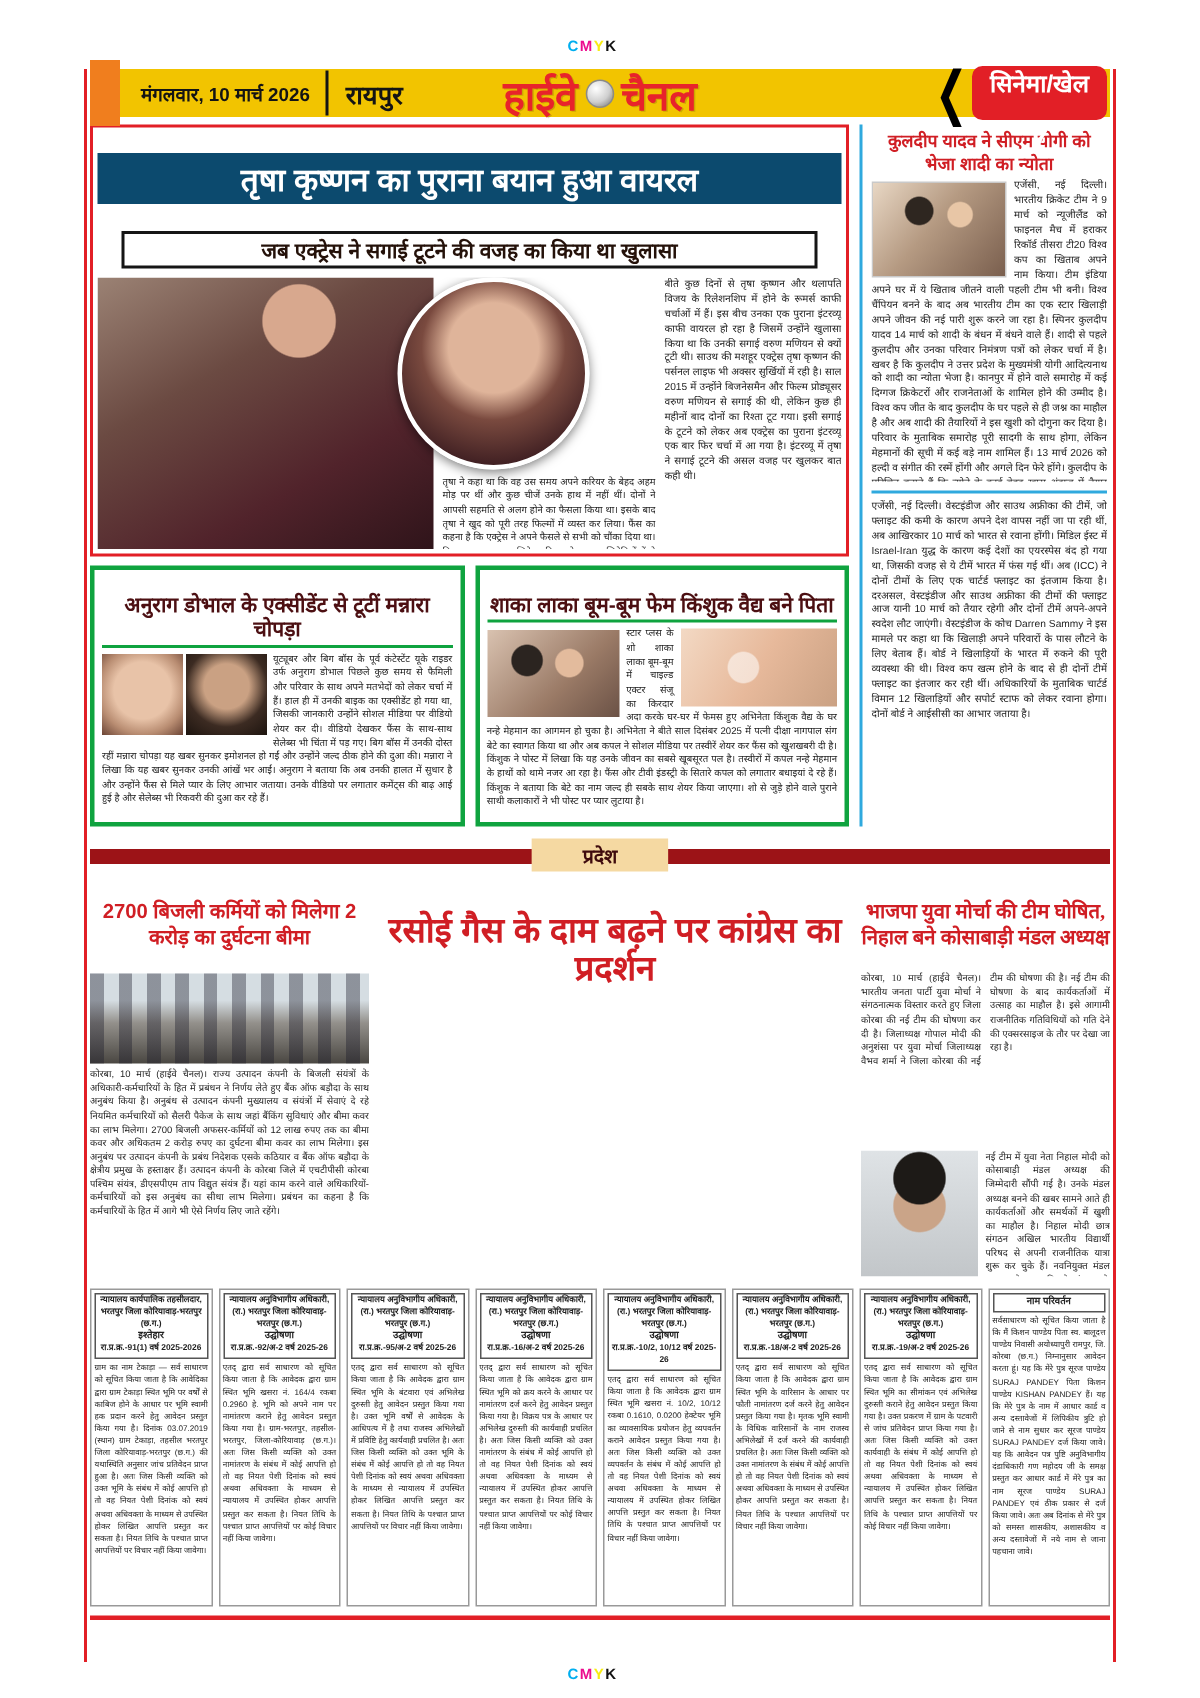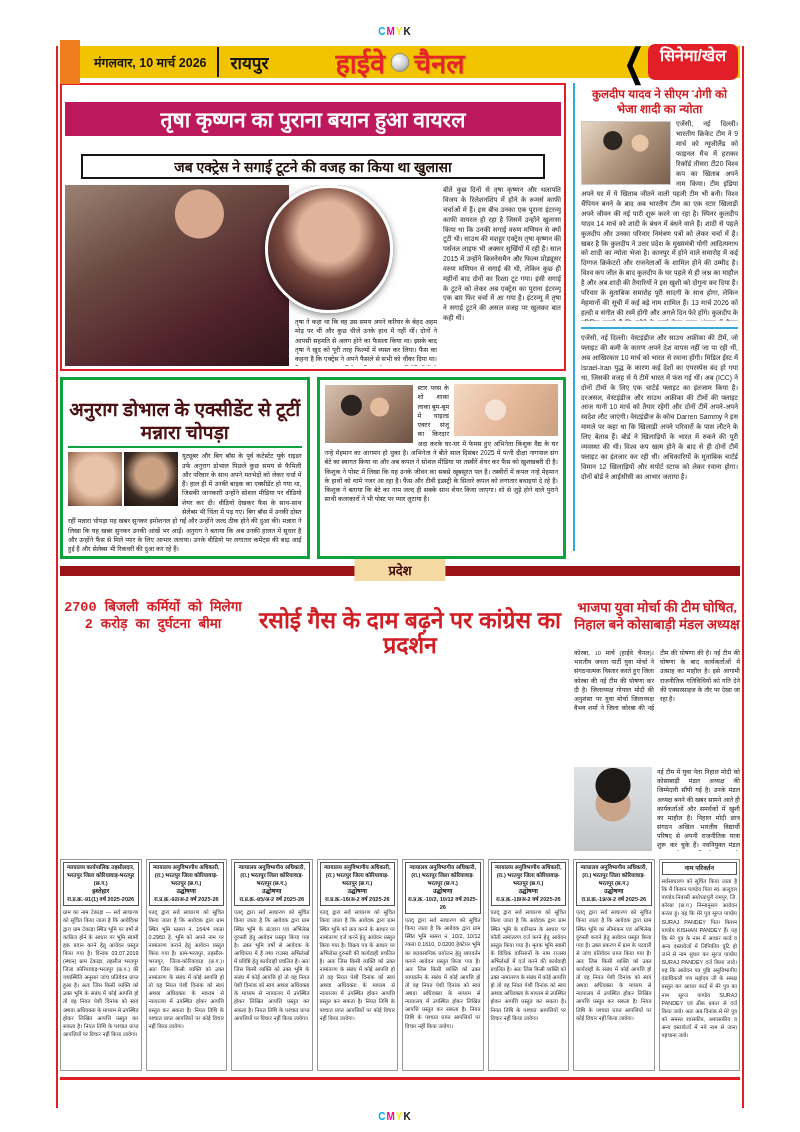--- a/index.html
+++ b/index.html
@@ -27,37 +27,37 @@
   .section-wrap{margin-left:auto;display:flex;align-items:center;gap:3px;height:100%;padding-right:2px;}
   .notch{color:#000;font-size:26px;font-weight:900;line-height:1;transform:scaleY(1.5);}
   .section-box{background:#E21F26;color:#fff;border-radius:7px;height:36px;display:flex;align-items:center;
                gap:16px;padding:0 12px;font-weight:700;flex-direction:column;}
   .sec{font-size:16px}.pageno{font-size:21px}
 
   
   .main-row{display:flex;gap:7px;margin-top:5px;height:468px;}
   .left-col{width:506px;display:flex;flex-direction:column;box-sizing:border-box;}
   .main-box{border:2px solid #E21F26;padding:3px;height:288px;box-sizing:border-box;display:flex;flex-direction:column;}
-  .main-head{background:#be185d;color:#fff;text-align:center;font-size:21px;font-weight:700;padding:3px 0;}
+  .main-head{background:#0c4a6e;color:#fff;text-align:center;font-size:21px;font-weight:700;padding:3px 0;}
   .main-sub{border:2px solid #151515;margin:4px 16px;text-align:center;font-size:14px;font-weight:700;color:#241109;padding:1px 0;}
   .main-content{display:flex;gap:6px;flex:1;overflow:hidden;margin-top:2px;}
   .ph{background-repeat:no-repeat;background-size:cover;}
   .ph-trisha{width:224px;background:
       radial-gradient(circle at 60% 16%, #d8a88e 0 24px, rgba(0,0,0,0) 25px),
       linear-gradient(150deg,#9b8274,#6b4a42 35%,#51232b 70%,#2f141a);}
   .mid-col{width:142px;display:flex;flex-direction:column;}
   .ph-circle{width:122px;height:122px;border-radius:50%;border:3px solid #fff;box-shadow:0 2px 7px rgba(0,0,0,.5);
       margin-left:-30px;flex:none;background:
       radial-gradient(circle at 50% 36%, #dfb49a 0 30px, #7a4a3f 48px, #33161c 85px);}
   .mid-text{font-size:6.4px;line-height:1.45;text-align:justify;color:#1d1d1d;margin-top:4px;overflow:hidden;}
   .right-text{flex:1;font-size:6.8px;line-height:1.45;text-align:justify;color:#1d1d1d;overflow:hidden;}
 
   .green-row{display:flex;gap:7px;margin-top:6px;flex:1;}
   .green-box{border:3px solid #0FA33F;padding:3px 5px;width:50%;box-sizing:border-box;overflow:hidden;}
-  .green-head{font-size:19px;font-weight:700;text-align:center;color:#4c0f12;border-bottom:2px solid #0FA33F;
+  .green-head{font-size:14px;font-weight:700;text-align:center;color:#4c0f12;border-bottom:2px solid #0FA33F;
               padding-bottom:2px;margin-bottom:3px;line-height:1.2;}
   .gb-body{font-size:6.4px;line-height:1.45;text-align:justify;color:#1d1d1d;}
   .float-pair{float:left;margin:1px 4px 2px 0;display:flex;gap:2px;}
   .ph-anurag1{width:54px;height:54px;background:radial-gradient(circle at 50% 45%, #e8c3a8 0 19px, #b98d72 29px, #6b4435);}
   .ph-anurag2{width:54px;height:54px;background:radial-gradient(circle at 50% 40%, #caa183 0 15px, #3c2b22 27px, #1d140f);}
   .ph-hands{float:right;width:104px;height:52px;margin:1px 0 2px 5px;background:
       radial-gradient(circle at 40% 50%, rgba(255,255,255,.55) 0 10px, rgba(0,0,0,0) 11px),
       linear-gradient(120deg,#f3d9c4,#e7b99b 50%,#caa183);}
   .ph-couple{float:left;width:88px;height:58px;margin:2px 5px 1px 0;background:
       radial-gradient(circle at 30% 35%, #2b2420 0 10px, rgba(0,0,0,0) 11px),
@@ -79,21 +79,21 @@
 
   
   .pradesh{position:relative;height:24px;margin-top:8px;}
   .pradesh .bar{position:absolute;top:7px;left:0;right:0;height:10px;background:#9C1317;}
   .pradesh .label{position:absolute;left:50%;top:0;transform:translateX(-50%);background:#F5D9A2;
                   padding:2px 34px;font-size:13px;font-weight:700;color:#3F0B0D;}
 
   
   .bottom-row{display:flex;gap:8px;margin-top:6px;height:262px;}
   .bhead{color:#D01E24;font-weight:700;font-size:13.5px;text-align:center;line-height:1.25;}
-  .bl{width:186px;display:flex;flex-direction:row;font-family:Liberation Mono, monospace;}
+  .bl{width:186px;display:flex;flex-direction:column;}
   .ph-signing{height:60px;margin:4px 0 3px;background:
       repeating-linear-gradient(90deg, rgba(25,25,40,.38) 0 9px, rgba(0,0,0,0) 9px 19px),
       linear-gradient(180deg,#d5dde2 0 30%,#93908b 55%,#4a4742);}
   .bl-body{font-size:6.3px;line-height:1.45;text-align:justify;color:#1d1d1d;flex:1;overflow:hidden;}
   .bm{flex:1;display:flex;}
   .bm-head{color:#D01E24;font-weight:700;font-size:23px;text-align:center;line-height:1.1;}
   .ph-protest{height:80px;margin:5px 0 4px;background:
       repeating-linear-gradient(90deg, rgba(255,255,255,.45) 0 6px, rgba(45,42,55,.28) 6px 14px),
       linear-gradient(180deg,#dad6ce 0 24%,#b9b1a4 42%,#8a8178 62%,#5f574e);}
   .bm-body{columns:3;column-gap:7px;font-size:6.3px;line-height:1.45;text-align:justify;color:#1d1d1d;flex:1;overflow:hidden;}
@@ -165,20 +165,21 @@
             <h2 class="green-head">अनुराग डोभाल के एक्सीडेंट से टूटीं मन्नारा चोपड़ा</h2>
             <div class="gb-body">
               <span class="float-pair">
                 <span class="ph ph-anurag1"></span>
                 <span class="ph ph-anurag2"></span>
               </span>
               <span>यूट्यूबर और बिग बॉस के पूर्व कंटेस्टेंट यूके राइडर उर्फ अनुराग डोभाल पिछले कुछ समय से फैमिली और परिवार के साथ अपने मतभेदों को लेकर चर्चा में हैं। हाल ही में उनकी बाइक का एक्सीडेंट हो गया था, जिसकी जानकारी उन्होंने सोशल मीडिया पर वीडियो शेयर कर दी। वीडियो देखकर फैंस के साथ-साथ सेलेब्स भी चिंता में पड़ गए। बिग बॉस में उनकी दोस्त रहीं मन्नारा चोपड़ा यह खबर सुनकर इमोशनल हो गईं और उन्होंने जल्द ठीक होने की दुआ की। मन्नारा ने लिखा कि यह खबर सुनकर उनकी आंखें भर आईं। अनुराग ने बताया कि अब उनकी हालत में सुधार है और उन्होंने फैंस से मिले प्यार के लिए आभार जताया। उनके वीडियो पर लगातार कमेंट्स की बाढ़ आई हुई है और सेलेब्स भी रिकवरी की दुआ कर रहे हैं।</span>
             </div>
           </article>
           <article class="green-box">
+            <h2 class="green-head">शाका लाका बूम-बूम फेम किंशुक वैद्य बने पिता</h2>
             <div class="gb-body">
               <span class="ph ph-hands"></span>
               <span class="ph ph-couple"></span>
               <span>स्टार प्लस के शो शाका लाका बूम-बूम में चाइल्ड एक्टर संजू का किरदार अदा करके घर-घर में फेमस हुए अभिनेता किंशुक वैद्य के घर नन्हे मेहमान का आगमन हो चुका है। अभिनेता ने बीते साल दिसंबर 2025 में पत्नी दीक्षा नागपाल संग बेटे का स्वागत किया था और अब कपल ने सोशल मीडिया पर तस्वीरें शेयर कर फैंस को खुशखबरी दी है। किंशुक ने पोस्ट में लिखा कि यह उनके जीवन का सबसे खूबसूरत पल है। तस्वीरों में कपल नन्हे मेहमान के हाथों को थामे नजर आ रहा है। फैंस और टीवी इंडस्ट्री के सितारे कपल को लगातार बधाइयां दे रहे हैं। किंशुक ने बताया कि बेटे का नाम जल्द ही सबके साथ शेयर किया जाएगा। शो से जुड़े होने वाले पुराने साथी कलाकारों ने भी पोस्ट पर प्यार लुटाया है।</span>
             </div>
           </article>
         </div>
 
       </div>
 

